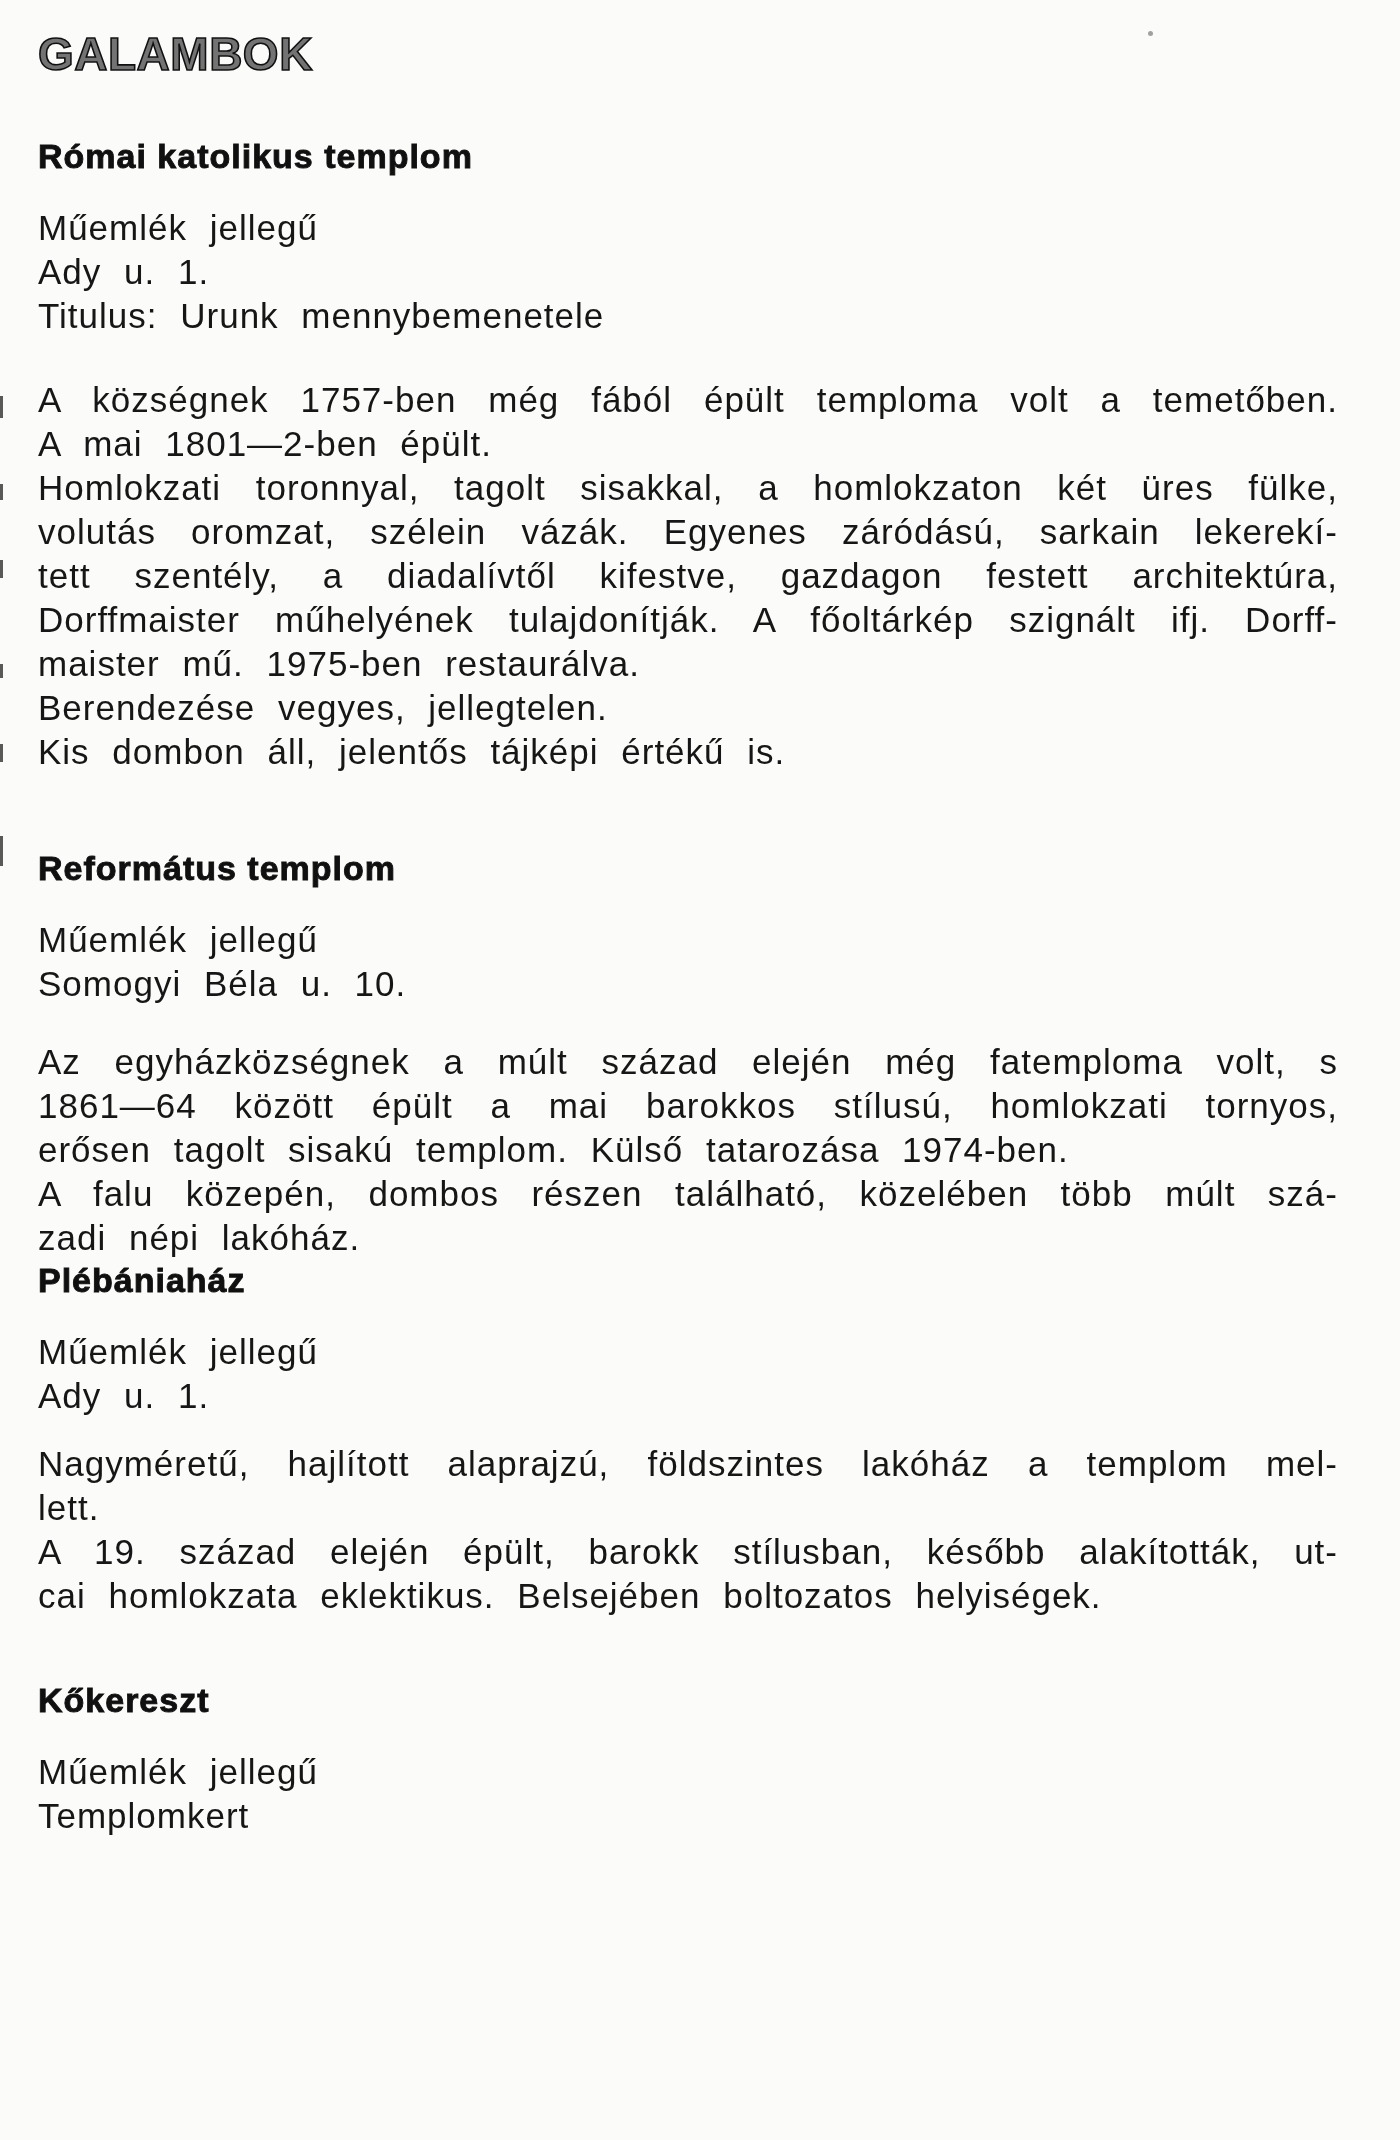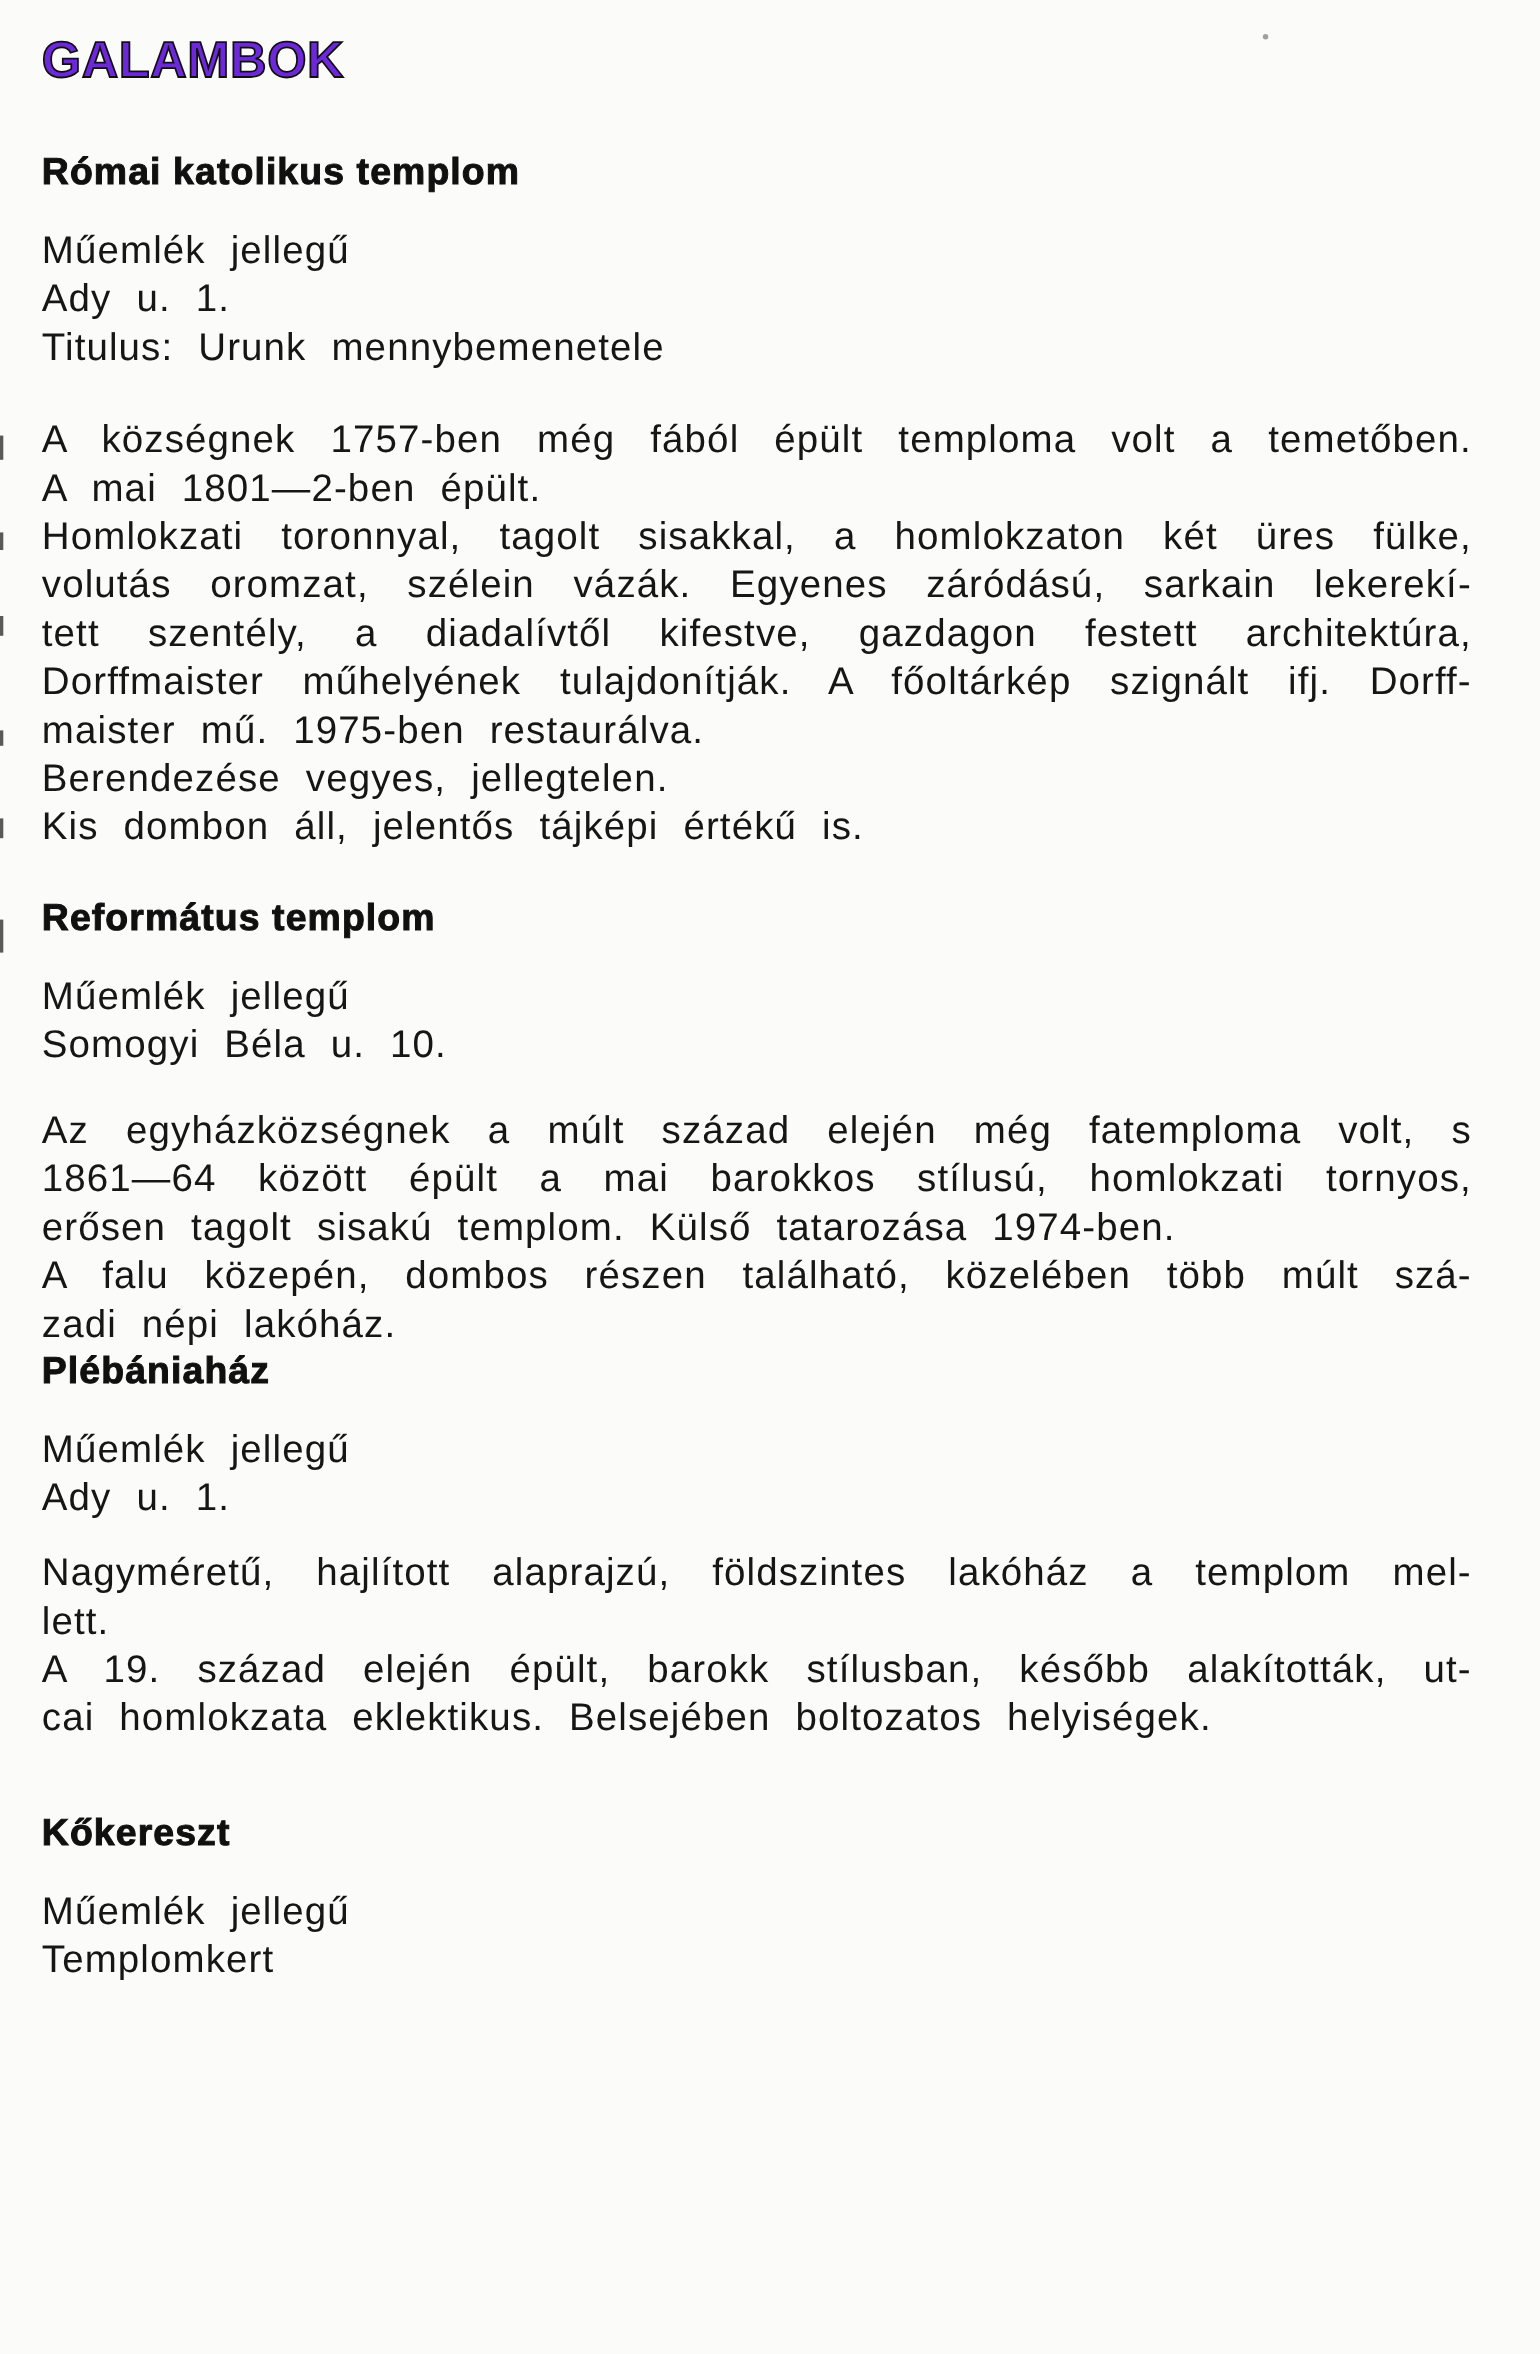--- a/index.html
+++ b/index.html
@@ -20,35 +20,35 @@
     width: 1300px;
     margin-left: 38px;
     padding-top: 28px;
   }
   h1 {
     margin: 0;
     font-size: 46px;
     line-height: 52px;
     font-weight: bold;
     letter-spacing: 0.5px;
-    color: #6d28d9;
+    color: #737373;
     -webkit-text-stroke: 1.6px #101010;
   }
   section h2 {
     margin: 0 0 30px 0;
     font-size: 34px;
     line-height: 40px;
     font-weight: bold;
     letter-spacing: 1px;
     color: #101010;
     -webkit-text-stroke: 0.9px #101010;
   }
   
   section:nth-of-type(1) h2 { margin-top: 56px; }
-  section:nth-of-type(2) h2 { margin-top: 40px; }
+  section:nth-of-type(2) h2 { margin-top: 74px; }
   section:nth-of-type(3) h2 { }
   section:nth-of-type(4) h2 { margin-top: 62px; }
 
   .meta { margin: 0; }
   .para { margin: 0; }
   section:nth-of-type(1) .para { margin-top: 40px; }
   section:nth-of-type(2) .para { margin-top: 34px; }
   section:nth-of-type(3) .para { margin-top: 24px; }
   section:nth-of-type(4) .para { margin-top: 26px; }
 

